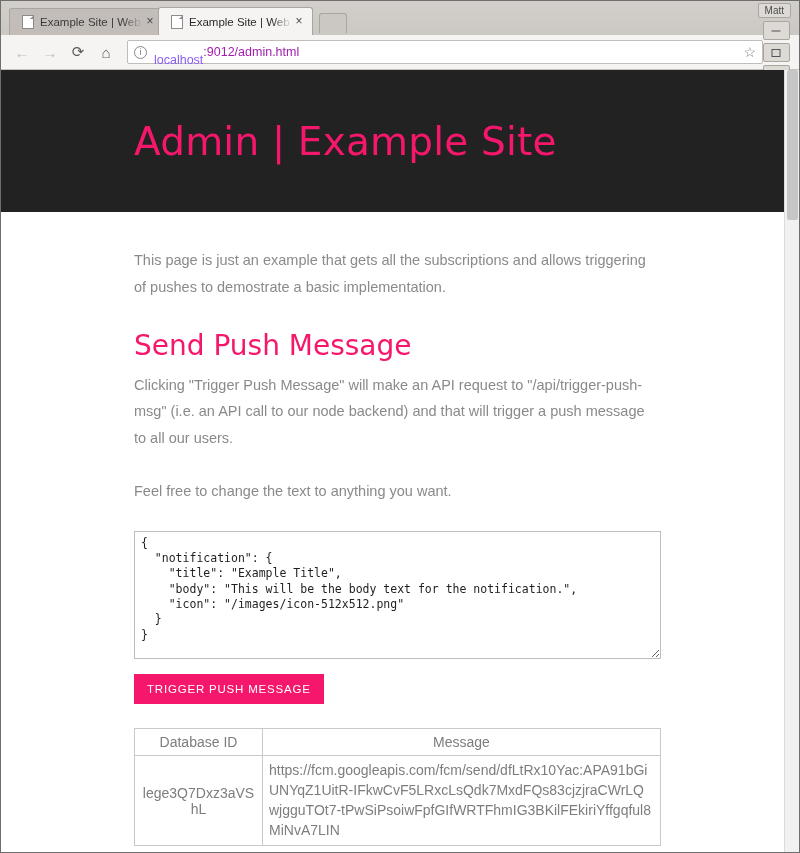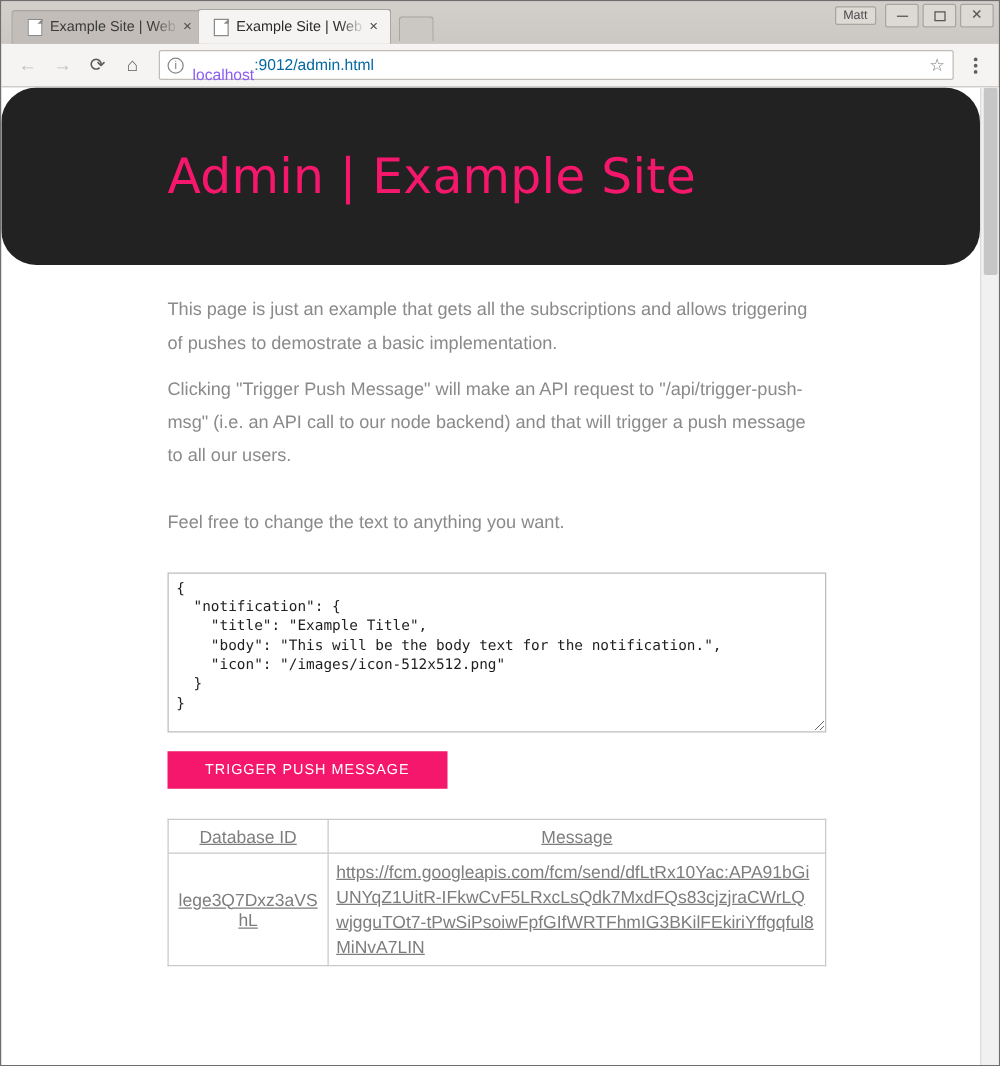--- a/index.html
+++ b/index.html
@@ -95,20 +95,21 @@
     border-top-right-radius: 3px;
   }
 
   
   .wincontrols {
     position: absolute;
     top: 2px; right: 4px;
     display: flex;
     align-items: center;
     gap: 3px;
+    flex-direction: column;
   }
   .profilechip {
     font-size: 10px;
     color: #4c4c4c;
     border: 1px solid #a9a5a1;
     background: #ddd9d5;
     border-radius: 2px;
     padding: 1px 6px;
     margin-right: 4px;
   }
@@ -166,21 +167,21 @@
     border: 1px solid #888;
     border-radius: 50%;
     font-size: 9px;
     line-height: 11px;
     text-align: center;
     color: #777;
     margin-right: 7px;
     flex: 0 0 auto;
   }
   .omnibox .urlhost { color: #8b5cf6; margin-top: 16px; }
-  .omnibox .urlrest { color: #0369a1; }
+  .omnibox .urlrest { color: #a21caf; }
   .omnibox .star {
     margin-left: auto;
     color: #7b7b7b;
     font-size: 14px;
   }
   .menubtn {
     width: 22px; height: 26px;
     display: flex; flex-direction: column;
     align-items: center; justify-content: center;
     gap: 2px;
@@ -207,41 +208,40 @@
     position: relative;
   }
 
   
   .site-header {
     background: #222222;
     height: 142px;
     display: flex;
     align-items: center;
     padding-left: 133px;
-    border-radius: 28px;
   }
   .site-title {
     color: #f5176b;
     font-size: 39px;
     font-weight: 400;
     letter-spacing: 0.2px;
     font-family: "DejaVu Sans", sans-serif;
   }
 
   .content {
     padding: 0 133px;
   }
   .content p {
     color: #8a8a8a;
     font-size: 14.5px;
     line-height: 1.85;
     margin: 0;
     max-width: 512px;
   }
-  .p-intro { padding-top: 23px; }
+  .p-intro { padding-top: 35px; }
   .p-clicking { padding-top: 10px; }
   .p-feel { padding-top: 26px; }
 
   h2.section {
     color: #f5176b;
     font-size: 28px;
     font-weight: 400;
     margin: 28px 0 0 0;
     font-family: "DejaVu Sans", sans-serif;
   }
@@ -265,38 +265,37 @@
     white-space: pre;
   }
 
   button.trigger {
     margin-top: 15px;
     background: #f5176b;
     color: #ffffff;
     border: none;
     font-size: 11.5px;
     letter-spacing: 0.8px;
-    padding: 9px 30px;
+    padding: 9px 13px;
     cursor: pointer;
     font-family: "Liberation Sans", sans-serif;
   }
 
   table.subs {
     margin-top: 24px;
     border-collapse: collapse;
     width: 527px;
     table-layout: fixed;
   }
   table.subs th, table.subs td {
     border: 1px solid #c9c9c9;
     color: #7d7d7d;
     font-weight: 400;
     font-size: 14px;
     padding: 5px 6px;
-    text-decoration: underline;
   }
   table.subs th { text-align: center; }
   table.subs col.c-id { width: 128px; }
   table.subs td.id-cell {
     text-align: center;
     vertical-align: middle;
     word-break: break-all;
   }
   table.subs td.ep-cell {
     word-break: break-all;
@@ -387,20 +386,21 @@
     <div class="pagearea">
 
       <div class="site-header">
         <h1 class="site-title">Admin | Example Site</h1>
       </div>
 
       <div class="content">
 
         <p class="p-intro">This page is just an example that gets all the subscriptions and allows triggering of pushes to demostrate a basic implementation.</p>
 
+        <h2 class="section">Send Push Message</h2>
 
         <p class="p-clicking">Clicking "Trigger Push Message" will make an API request to "/api/trigger-push-msg" (i.e. an API call to our node backend) and that will trigger a push message to all our users.</p>
 
         <p class="p-feel">Feel free to change the text to anything you want.</p>
 
         <textarea class="payload" spellcheck="false" style="">{
   "notification": {
     "title": "Example Title",
     "body": "This will be the body text for the notification.",
     "icon": "/images/icon-512x512.png"

